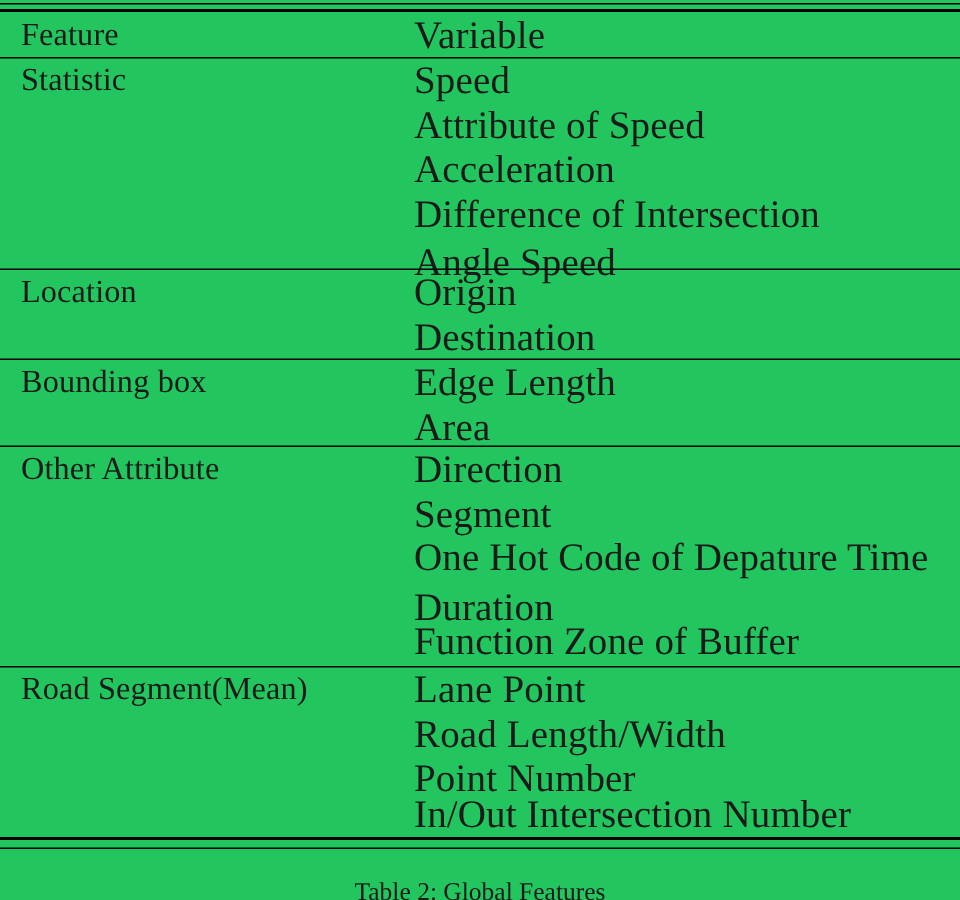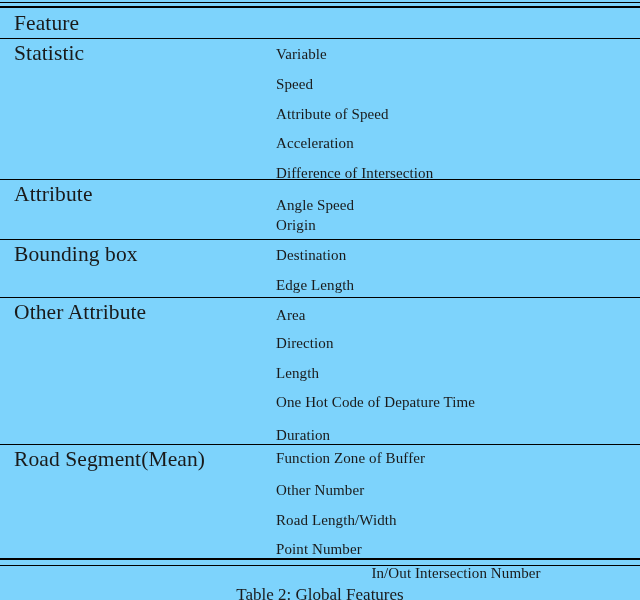--- a/index.html
+++ b/index.html
@@ -13,21 +13,21 @@
     height: 600px;
     overflow: hidden;
     font-family: "Liberation Serif", "DejaVu Serif", serif;
     color: #1a1a1a;
   }
 
   .page {
     position: relative;
     width: 640px;
     height: 600px;
-    background: #7dd3fc;
+    background: #22c55e;
   }
 
   
   .rule {
     position: absolute;
     left: 0;
     width: 640px;
     background: #000000;
   }
   .rule-thin   { height: 1px; }
@@ -51,25 +51,24 @@
     line-height: 29.6px;
     white-space: nowrap;
     letter-spacing: 0.1px;
   }
 
   .cell-variable {
     position: absolute;
     left: 276px;
     top: 0;
     width: 360px;
-    font-size: 15px;
+    font-size: 26px;
     line-height: 29.6px;
     white-space: nowrap;
     letter-spacing: 0.1px;
-    margin-top: 31px;
   }
 
   .caption {
     position: absolute;
     left: 0;
     top: 584px;
     width: 640px;
     text-align: center;
     font-size: 17px;
     line-height: 22px;
@@ -105,21 +104,21 @@
   <div class="row" style="top:127.8px;">
     <div class="cell-variable">Difference of Intersection</div>
   </div>
   <div class="row" style="top:160px;padding-left:28px;">
     <div class="cell-variable">Angle Speed</div>
   </div>
 
   <div class="rule rule-thin" style="top:179px;"></div>
 
   <div class="row" style="top:180px;">
-    <div class="cell-feature">Attribute</div>
+    <div class="cell-feature">Location</div>
     <div class="cell-variable">Origin</div>
   </div>
   <div class="row" style="top:209.6px;">
     <div class="cell-variable">Destination</div>
   </div>
 
   <div class="rule rule-thin" style="top:239px;"></div>
 
   <div class="row" style="top:240px;">
     <div class="cell-feature">Bounding box</div>
@@ -129,45 +128,45 @@
     <div class="cell-variable">Area</div>
   </div>
 
   <div class="rule rule-thin" style="top:297px;"></div>
 
   <div class="row" style="top:298px;">
     <div class="cell-feature">Other Attribute</div>
     <div class="cell-variable">Direction</div>
   </div>
   <div class="row" style="top:327.6px;">
-    <div class="cell-variable">Length</div>
+    <div class="cell-variable">Segment</div>
   </div>
   <div class="row" style="top:357.2px;">
     <div class="cell-variable">One Hot Code of Depature Time</div>
   </div>
   <div class="row" style="top:390px;padding-left:28px;">
     <div class="cell-variable">Duration</div>
   </div>
   <div class="row" style="top:413.4px;">
     <div class="cell-variable">Function Zone of Buffer</div>
   </div>
 
   <div class="rule rule-thin" style="top:444px;"></div>
 
   <div class="row" style="top:445px;">
     <div class="cell-feature">Road Segment(Mean)</div>
-    <div class="cell-variable">Other Number</div>
+    <div class="cell-variable">Lane Point</div>
   </div>
   <div class="row" style="top:474.6px;">
     <div class="cell-variable">Road Length/Width</div>
   </div>
   <div class="row" style="top:504.2px;">
     <div class="cell-variable">Point Number</div>
   </div>
-  <div class="row" style="top:527.8px;text-align:center;">
+  <div class="row" style="top:527.8px;">
     <div class="cell-variable">In/Out Intersection Number</div>
   </div>
 
   <div class="rule rule-thick" style="top:558px;"></div>
   <div class="rule rule-thin" style="top:565px;"></div>
 
   <div class="caption">Table 2: Global Features</div>
 
 </div>
 

